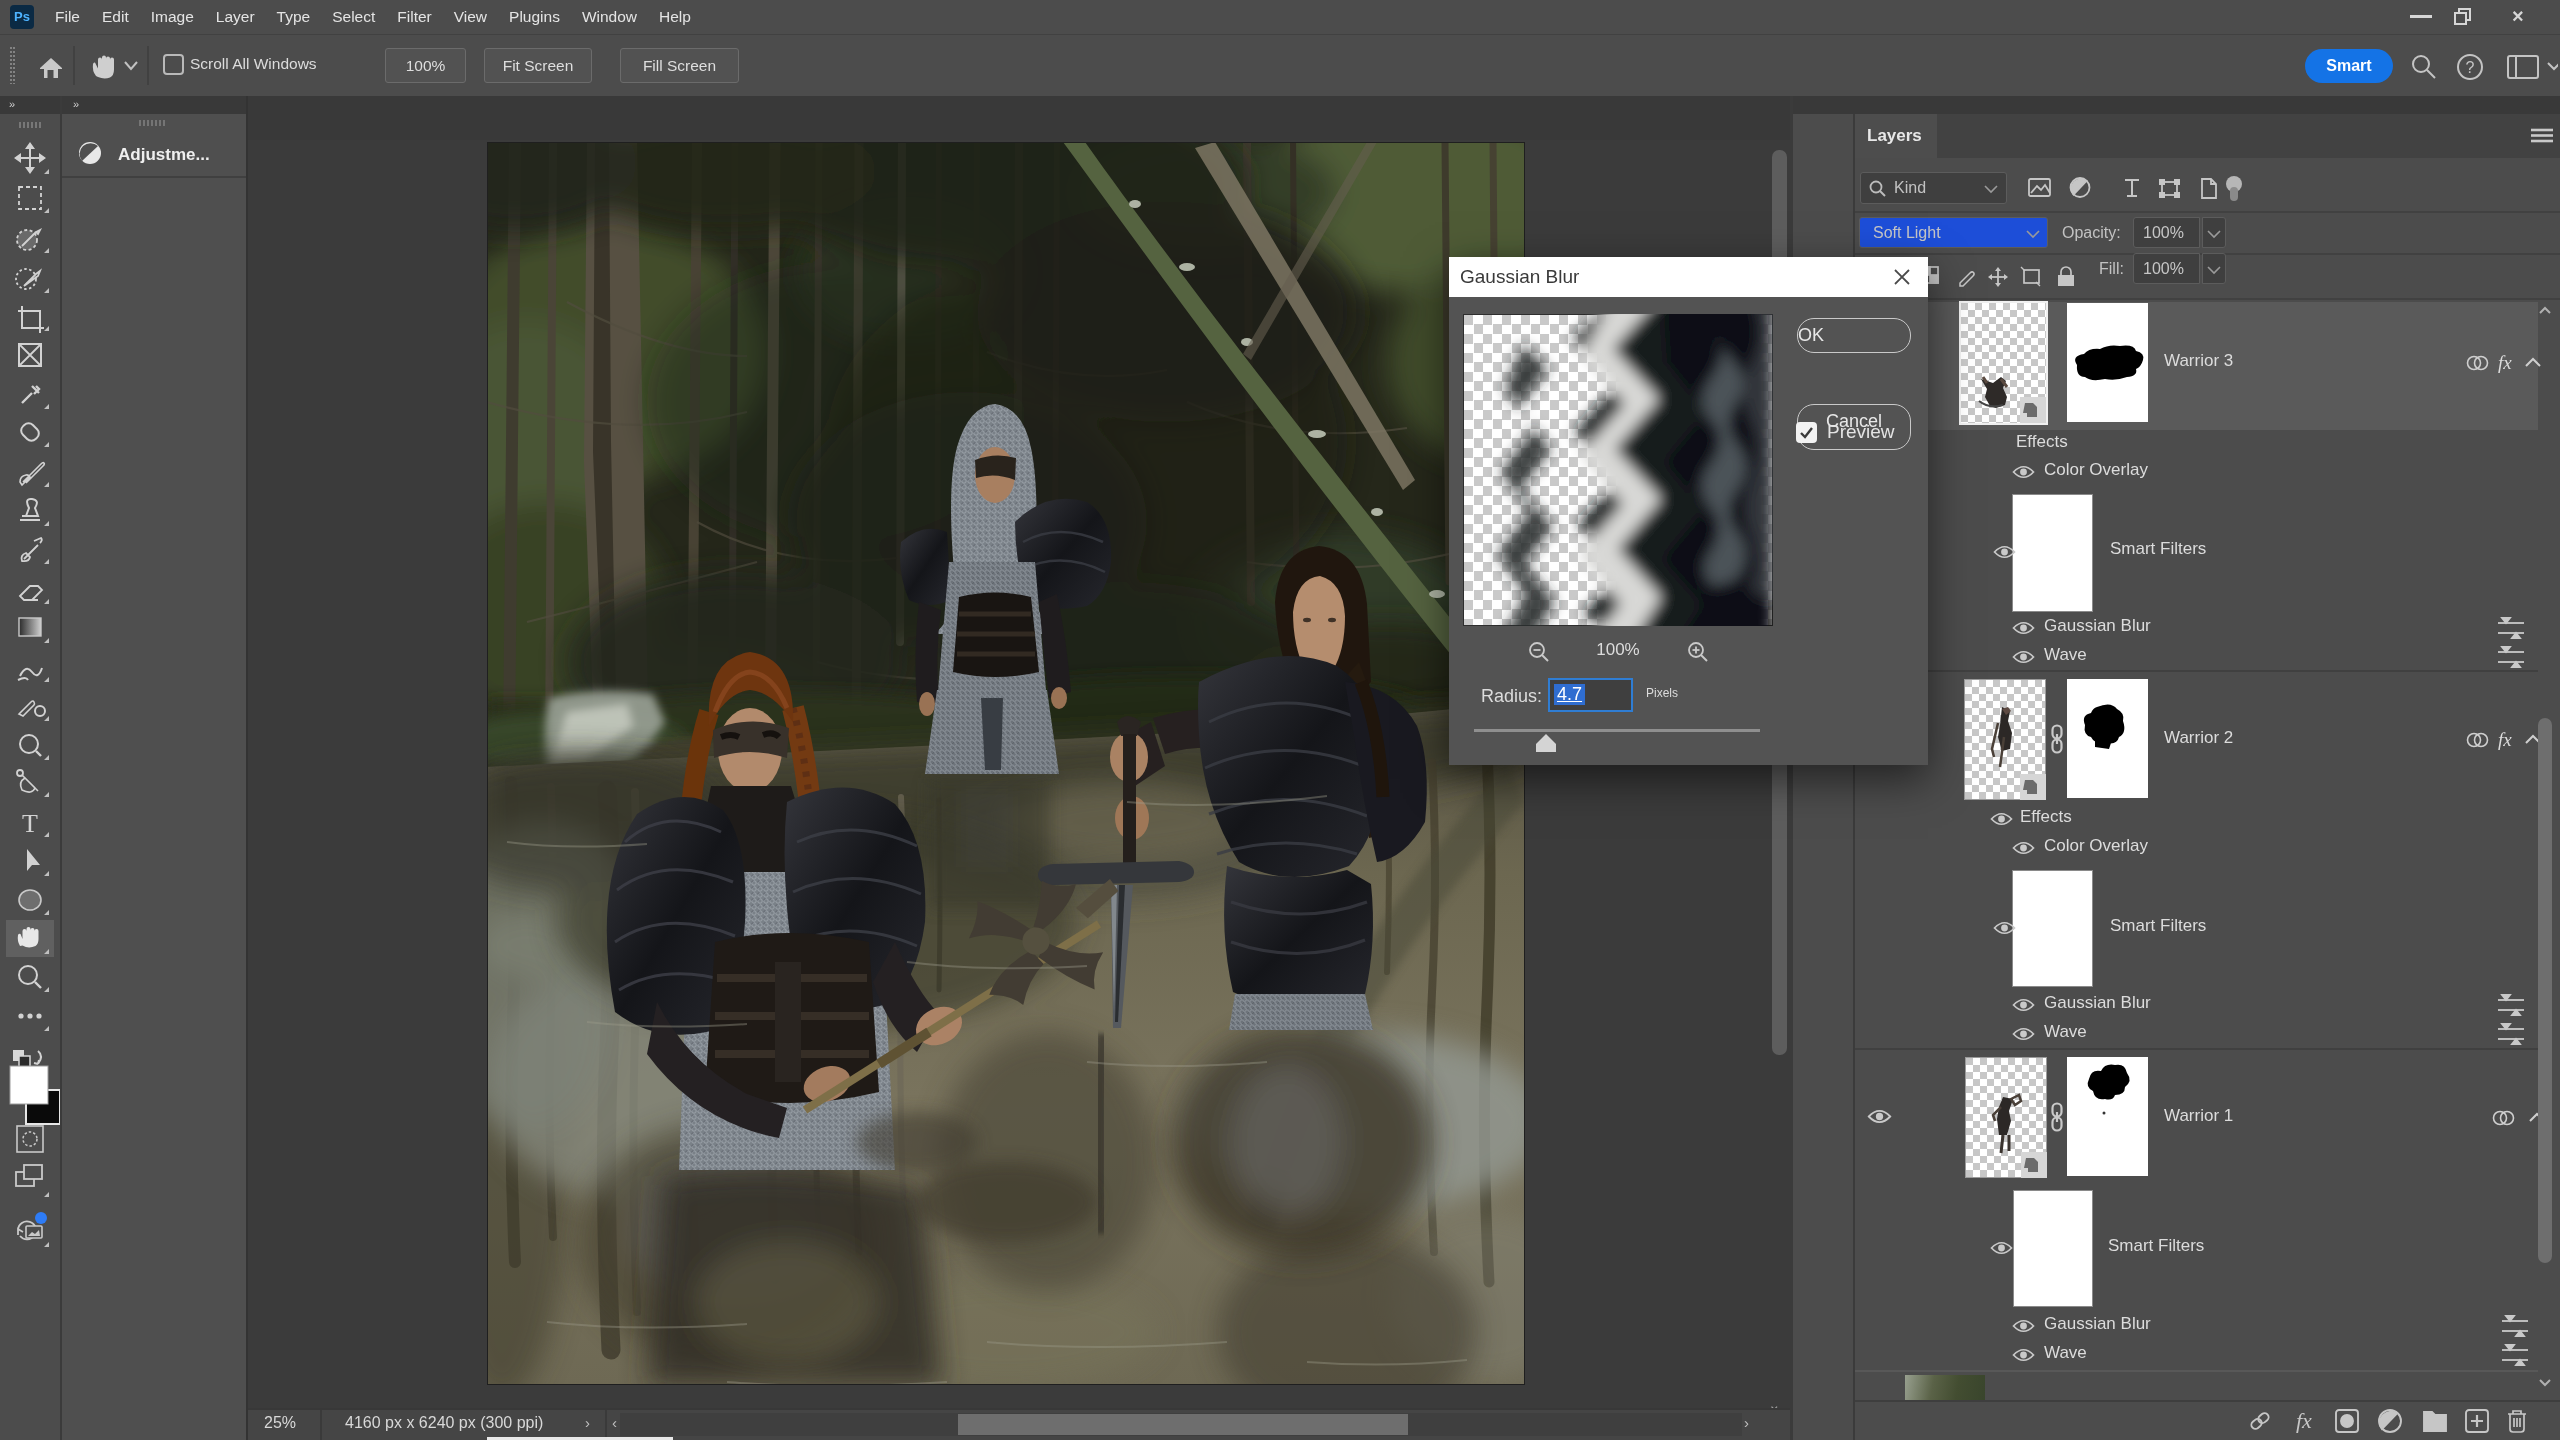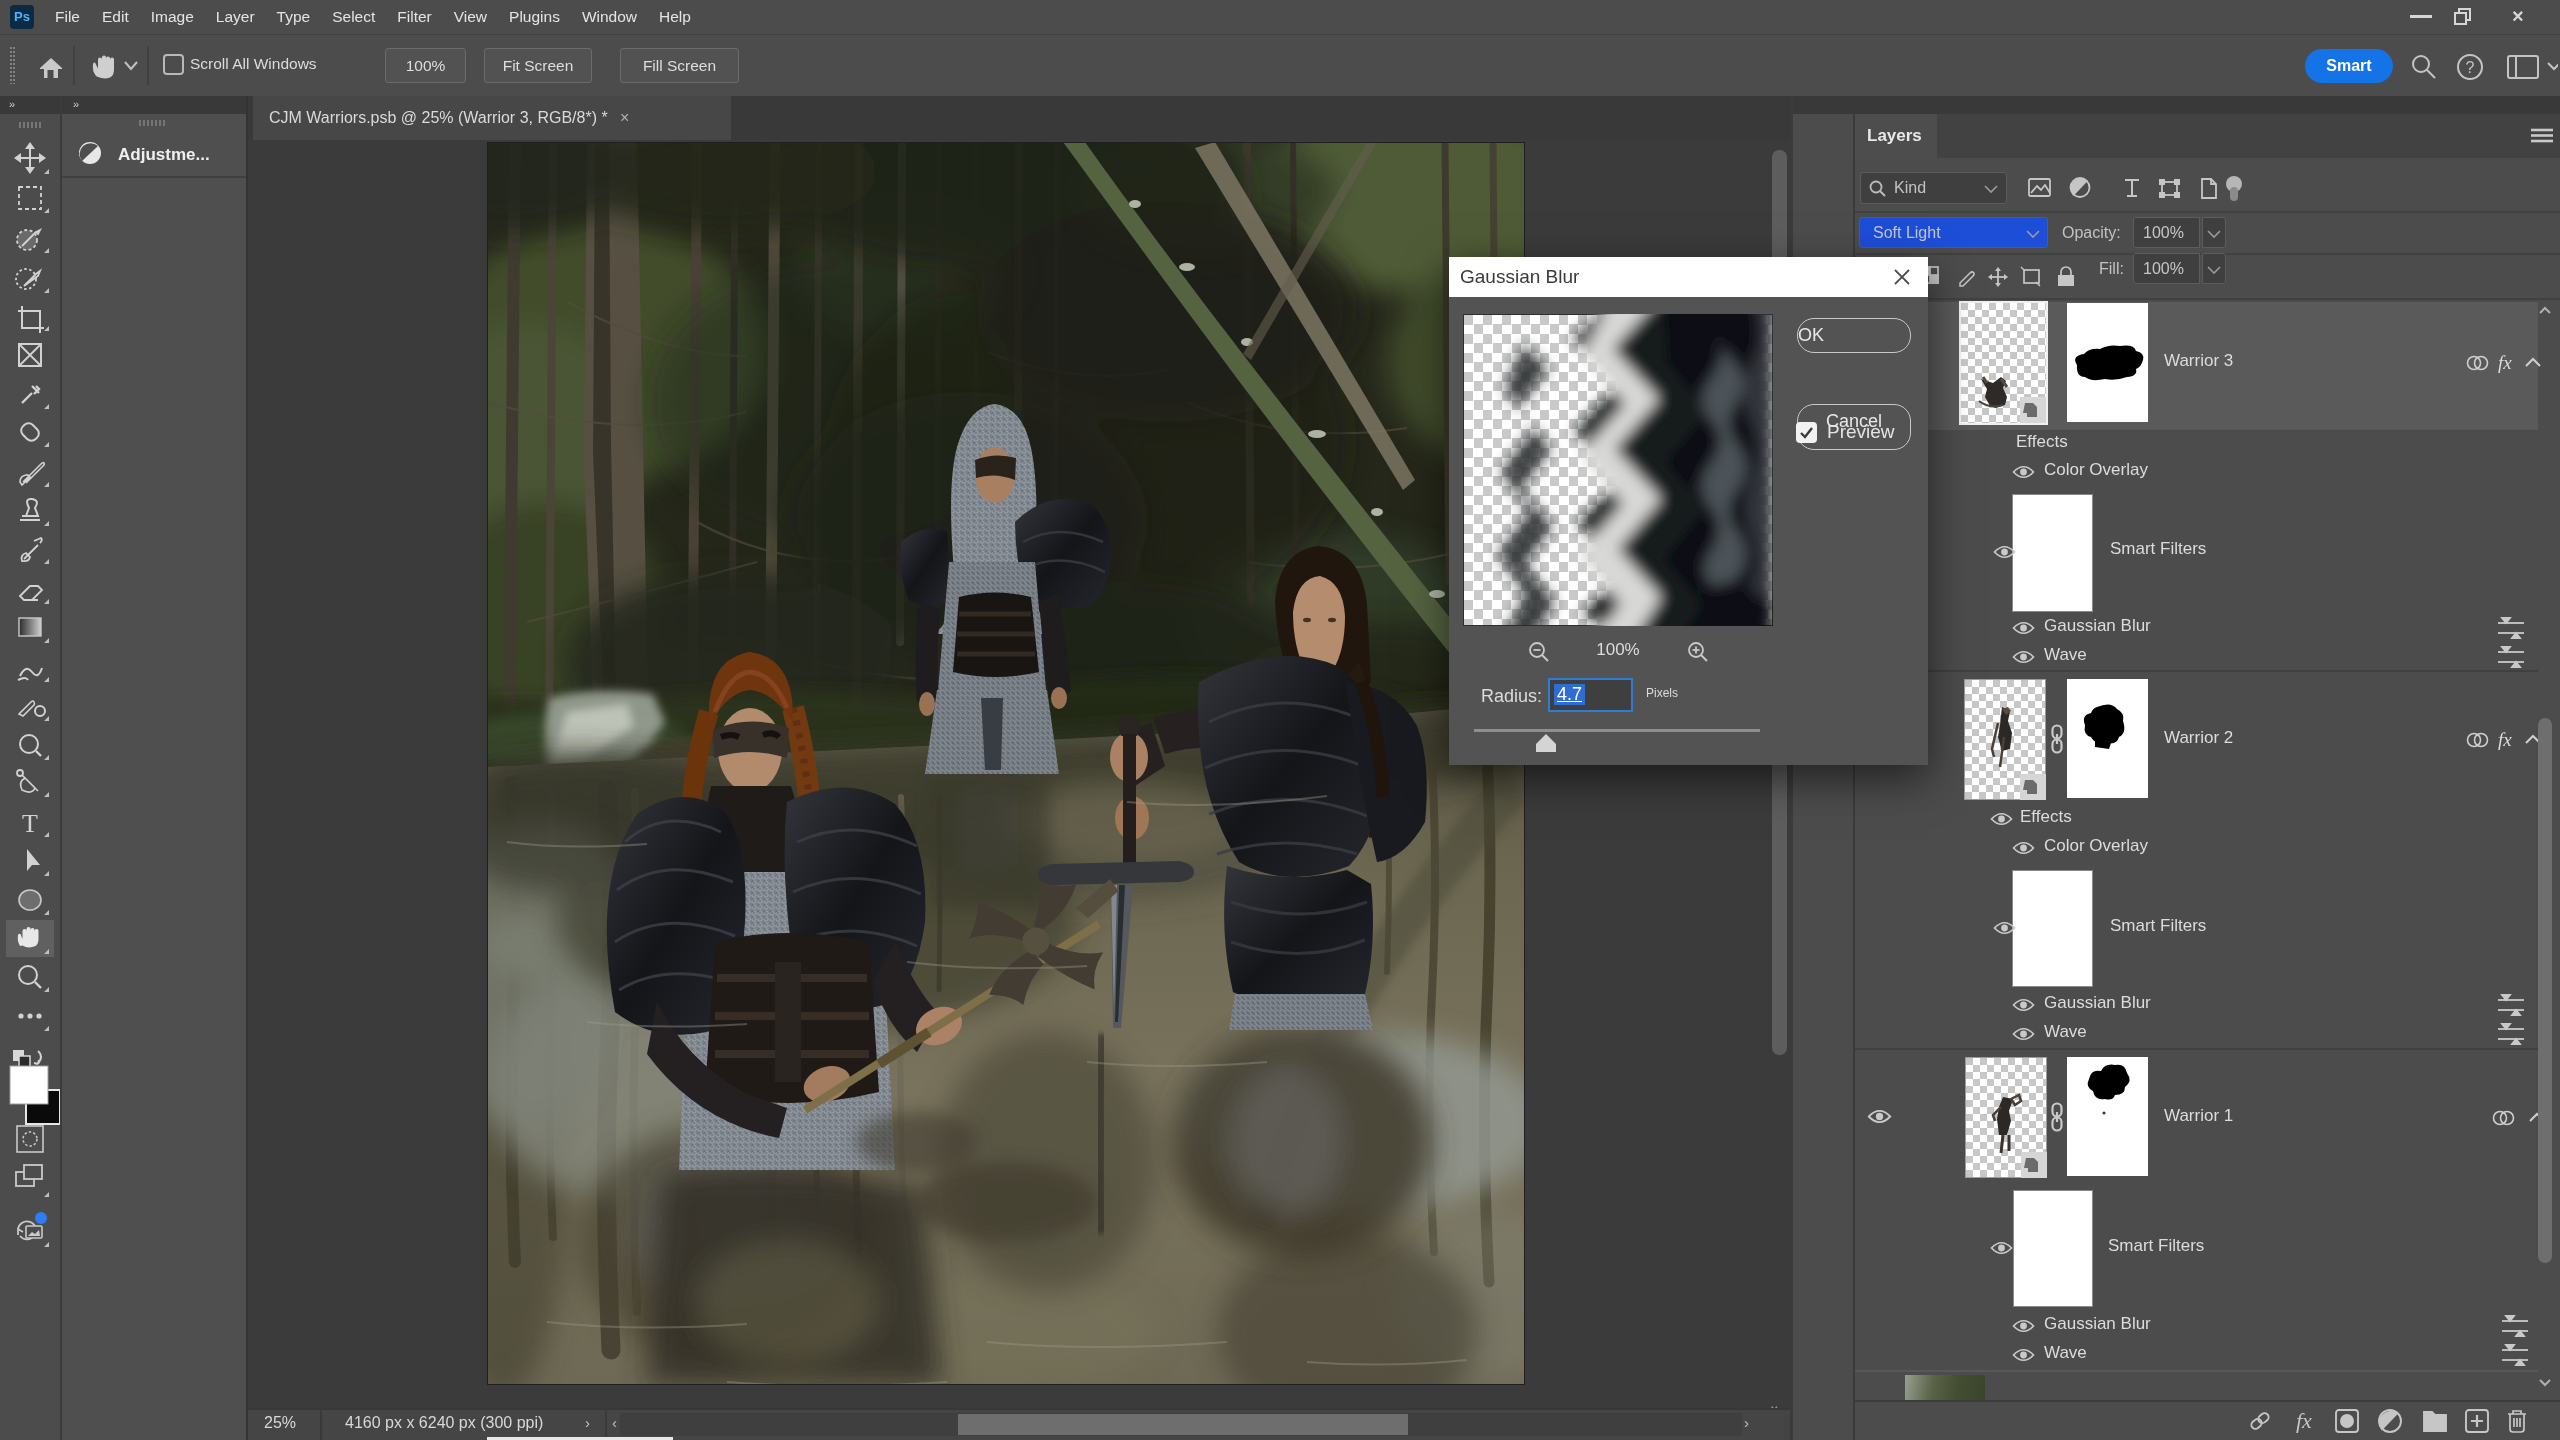--- a/index.html
+++ b/index.html
@@ -187,21 +187,20 @@
     <circle cx="28" cy="39" r="11" fill="#e8e8e8"></circle>
     <path d="M20 47 a11 11 0 0 1 16-15z" fill="#4f4f4f"></path>
     <text x="56" y="46" font-size="17" font-weight="bold" fill="#efefef" font-family="Liberation Sans">Adjustme...</text>
     <line x1="0" y1="63" x2="184" y2="63" stroke="#404040" stroke-width="2"></line>
   </svg>
   <div class="abs" style="left:246px;top:96px;width:2px;height:1344px;background:#333333;"></div>
 
   <div class="abs" style="left:248px;top:96px;width:1542px;height:1344px;background:#3b3b3b;"></div>
 
   <div class="abs" style="left:248px;top:96px;width:1542px;height:44px;background:#393939;"></div>
-  <div class="abs" style="left:253px;top:96px;width:478px;height:44px;background:#474747;color:#dadada;font-size:16px;line-height:44px;padding-left:16px;">CJM Warriors.psb @ 25% (Warrior 3, RGB/8*) * <span style="color:#b0b0b0;margin-left:8px;">×</span></div>
 
   <svg id="photo" class="abs" style="left:487px;top:142px;" width="1038" height="1243" viewBox="0 0 1038 1243">
     <defs>
       <filter id="b2" x="-20%" y="-20%" width="140%" height="140%">
           <feGaussianBlur stdDeviation="2"></feGaussianBlur>
         </filter>
       <filter id="b4" x="-20%" y="-20%" width="140%" height="140%">
           <feGaussianBlur stdDeviation="4"></feGaussianBlur>
         </filter>
       <filter id="b8" x="-30%" y="-30%" width="160%" height="160%">

